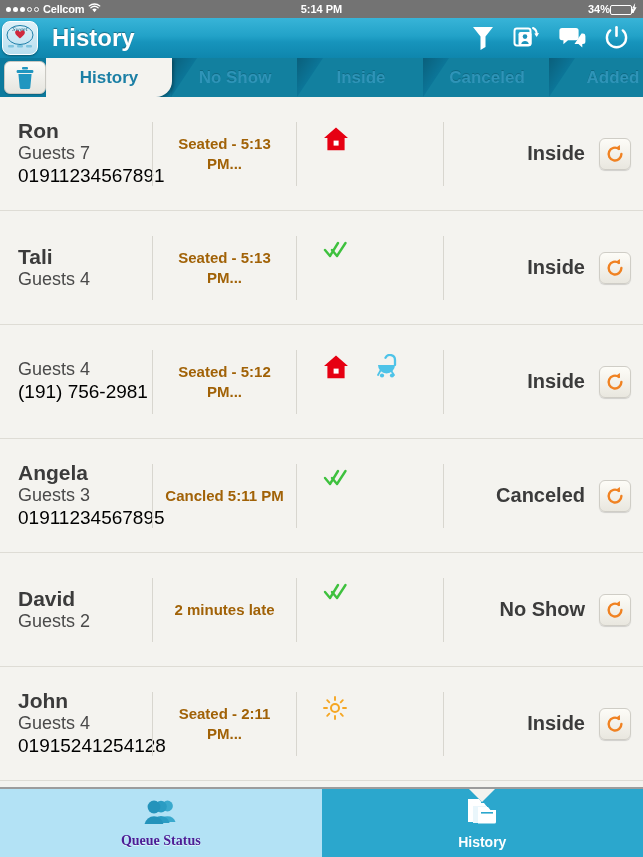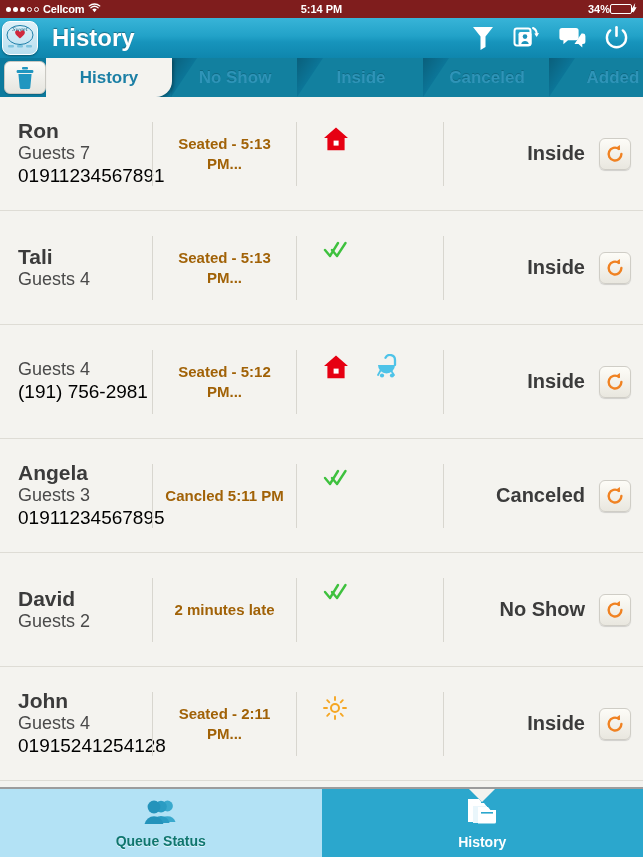--- a/index.html
+++ b/index.html
@@ -6,33 +6,33 @@
   html,body { width:643px; height:857px; }
   body {
     font-family:"Liberation Sans", sans-serif;
     background:#f4f3ef;
     overflow:hidden;
     position:relative;
   }
 
   
   .statusbar{
-    height:18px; background:#7f1d1d; color:#fff;
+    height:18px; background:#737373; color:#fff;
     display:flex; align-items:center; justify-content:space-between;
     padding:0 6px; font-size:11px; font-weight:bold;
     position:relative;
   }
   .sb-left{ display:flex; align-items:center; gap:4px; }
   .dots{ display:flex; align-items:center; gap:2px; }
   .dot{ width:5px; height:5px; border-radius:50%; background:#fff; }
   .dot.empty{ background:transparent; border:1px solid #fff; width:5px; height:5px; }
   .carrier{ font-size:11px; letter-spacing:-.2px; }
   .wifi{ display:inline-block; }
   .sb-center{ position:absolute; left:0; right:0; text-align:center; font-size:11px; }
-  .sb-right{ display:flex; align-items:center; position:relative; z-index:2; }
+  .sb-right{ display:flex; align-items:flex-end; position:relative; z-index:2; }
   .batt{
     width:22px; height:10px; border:1px solid #fff; border-radius:2px;
     position:relative; padding:1px;
   }
   .batt::after{
     content:""; position:absolute; right:-3px; top:3px;
     width:2px; height:4px; background:#fff; border-radius:0 1px 1px 0;
   }
   .batt-fill{ height:100%; background:#4cd964; border-radius:1px; }
 
@@ -142,21 +142,21 @@
 
   
   .bottombar{
     position:absolute; left:0; right:0; bottom:0; height:70px;
     display:flex; border-top:2px solid #9c9c9c;
   }
   .bt{
     flex:1 1 50%; display:flex; flex-direction:column;
     align-items:center; justify-content:center; gap:2px; position:relative;
   }
-  .bt.inactive{ background:#b3e2f5; color:#0f766e; }
+  .bt.inactive{ background:#b3e2f5; color:#4c1d95;font-family:Liberation Serif, serif; }
   .bt.active{ background:#2ba7cd; color:#ffffff; }
   .bt.active::before{
     content:""; position:absolute; top:0; left:50%; transform:translateX(-50%);
     width:0; height:0; border-left:13px solid transparent;
     border-right:13px solid transparent; border-top:13px solid #f4f3ef;
   }
   .bt-label{ font-size:14px; font-weight:bold; }
   .bt.inactive .bt-label{ text-shadow:0 1px 0 rgba(255,255,255,.6); }
 </style>
 </head>

